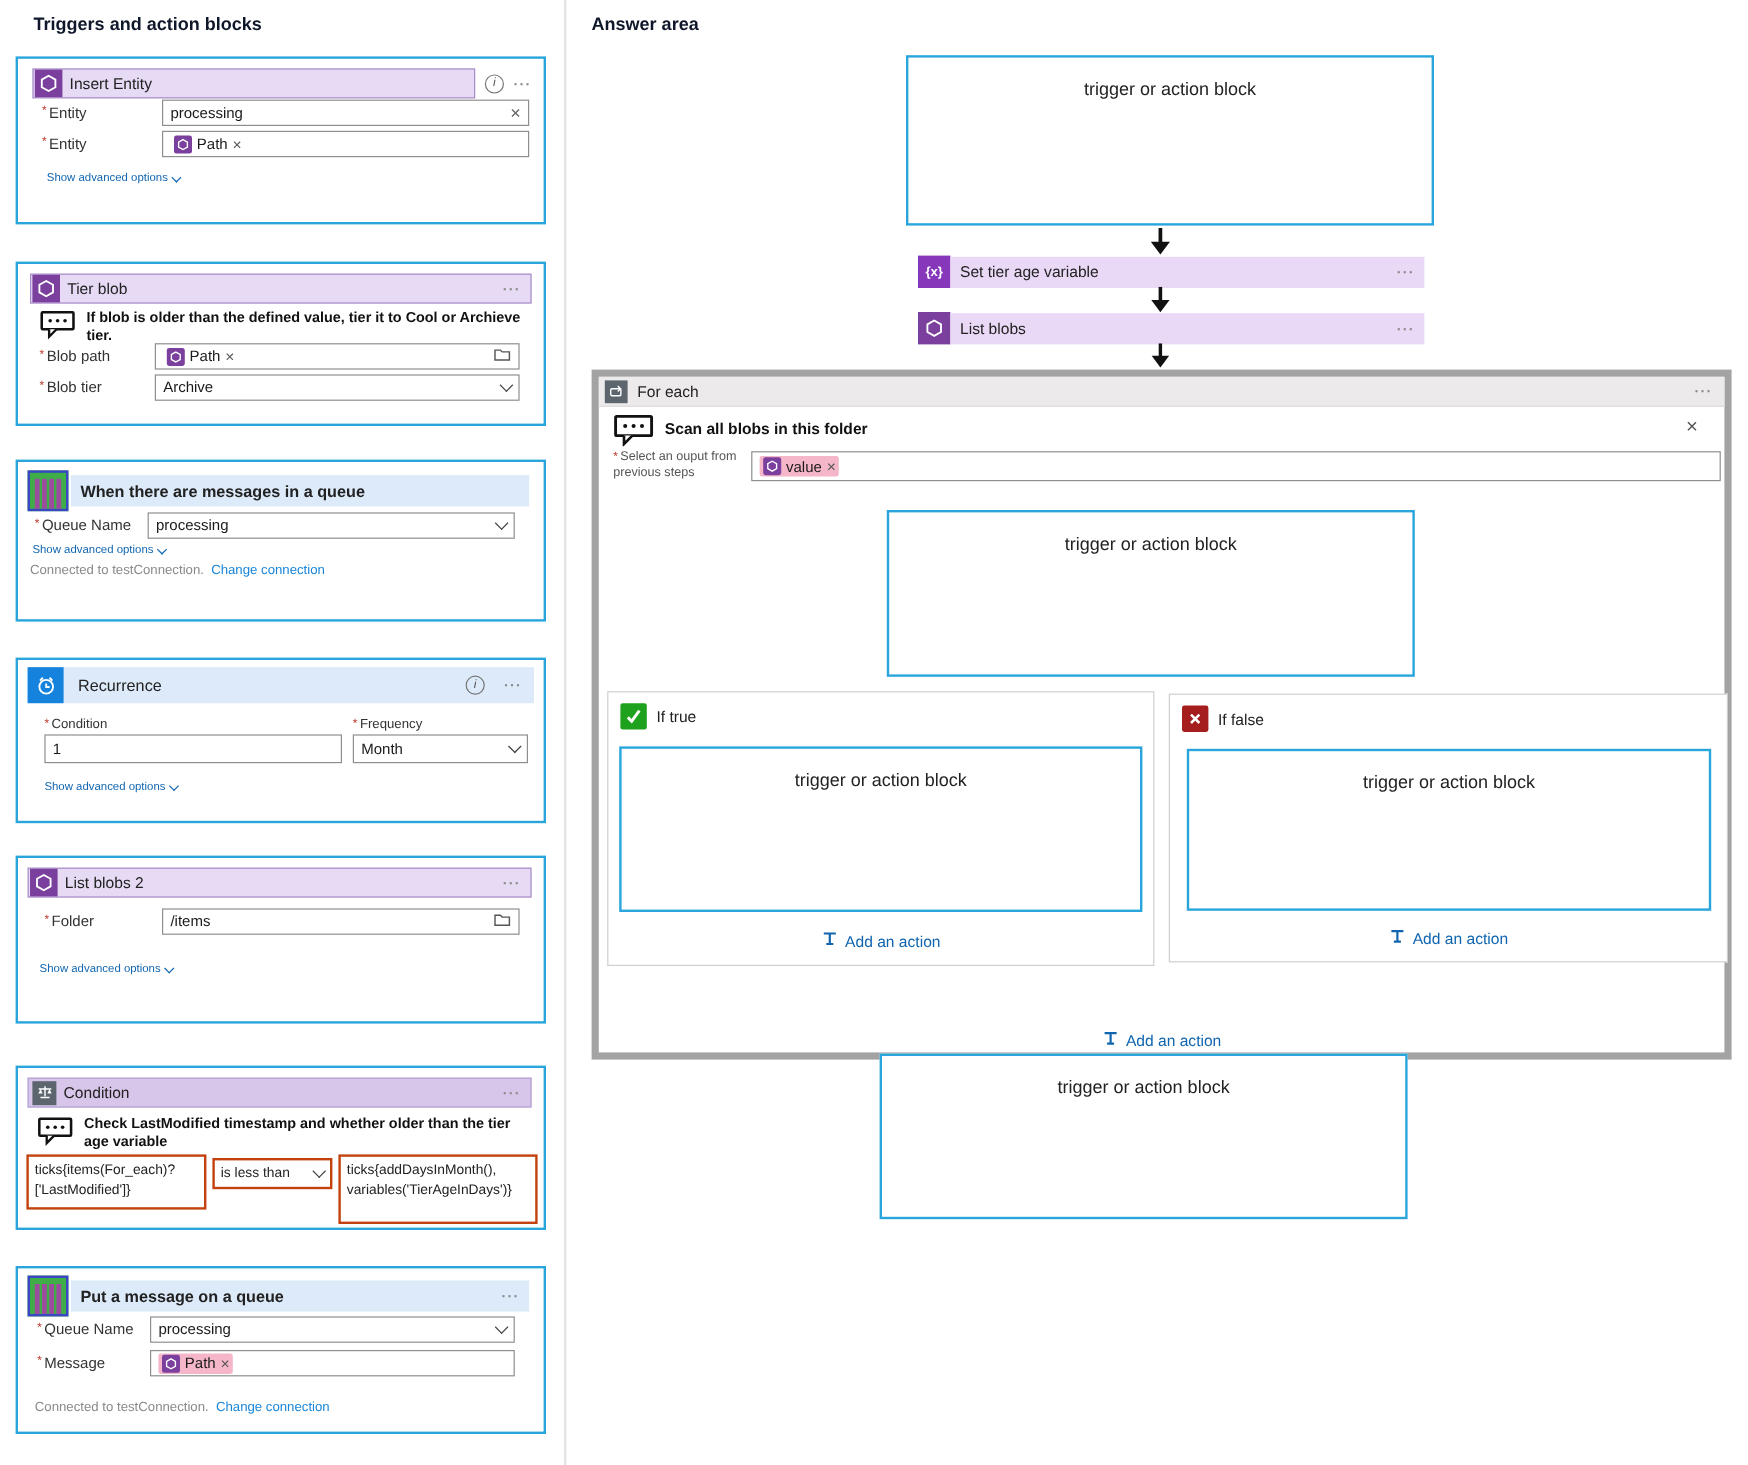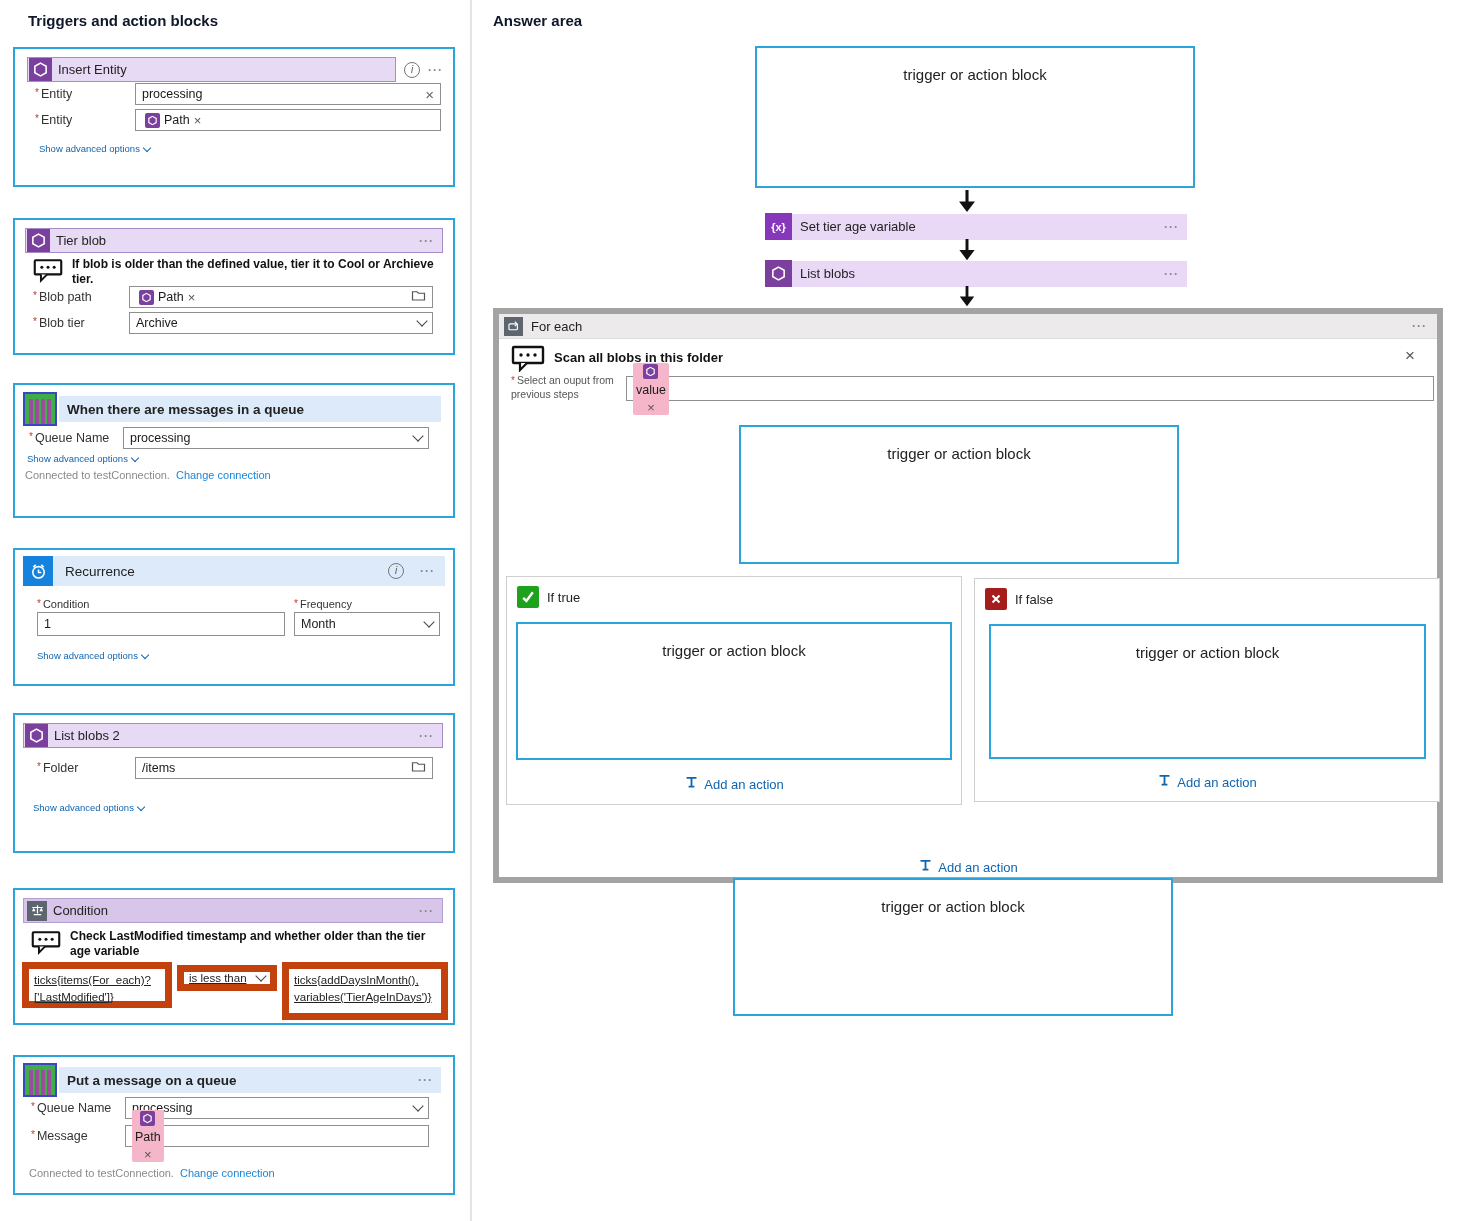--- a/index.html
+++ b/index.html
@@ -29,27 +29,27 @@
   .finput{border:1px solid #8f8f8f;background:#fff;height:22px;display:flex;align-items:center;
           padding:0 6px;font-size:12.5px;box-sizing:border-box;gap:4px;}
   .close-x{color:#666;font-size:15px;line-height:1;margin-left:auto;}
   .chev{width:7px;height:7px;border-right:1.7px solid #444;border-bottom:1.7px solid #444;
         transform:rotate(45deg);margin-top:-4px;flex:none;}
   .adv{position:absolute;font-size:9.5px;color:#1065b0;display:flex;align-items:center;gap:4px;}
   .adv .chev{width:5px;height:5px;border-color:#1065b0;margin-top:-2px;}
   .conn{position:absolute;font-size:11px;color:#8a8a8a;display:flex;gap:6px;white-space:nowrap;}
   .link{color:#1a86d9;}
   .token{display:inline-flex;align-items:center;gap:4px;padding:1px 3px;border-radius:2px;}
-  .token-pink{background:#f4b6c8;flex-direction:column;}
+  .token-pink{background:#f4b6c8;}
   .tok-x{color:#555;font-size:13px;line-height:1;}
   .mini-ico{width:15px;height:15px;border-radius:2px;display:inline-flex;align-items:center;justify-content:center;flex:none;}
   .comment-row{position:absolute;display:flex;gap:9px;align-items:flex-start;}
   .comment-txt{font-size:12px;font-weight:600;color:#111;line-height:1.25;}
-  .exprbox{position:absolute;border:7px solid #c2410c;background:#fff;font-size:11.5px;line-height:1.45;
-           padding:3px 5px;box-sizing:border-box;color:#222;text-decoration:underline;}
+  .exprbox{position:absolute;border:2px solid #c2410c;background:#fff;font-size:11.5px;line-height:1.45;
+           padding:3px 5px;box-sizing:border-box;color:#222;}
 
   
   .dz{position:absolute;border:2px solid #2aa5dc;background:#fff;box-sizing:border-box;
       text-align:center;font-size:15px;color:#222;padding-top:18px;z-index:3;}
   .pill{position:absolute;display:flex;align-items:center;z-index:1;}
   .pill-bar{flex:1;height:26px;background:#ead9f6;display:flex;align-items:center;padding:0 8px;
             font-size:13px;color:#222;box-sizing:border-box;}
   .arrow{position:absolute;z-index:1;}
   .foreach{position:absolute;left:493px;top:308px;width:950px;height:575px;border:6px solid #a3a3a3;
            background:#fff;box-sizing:border-box;z-index:1;}

